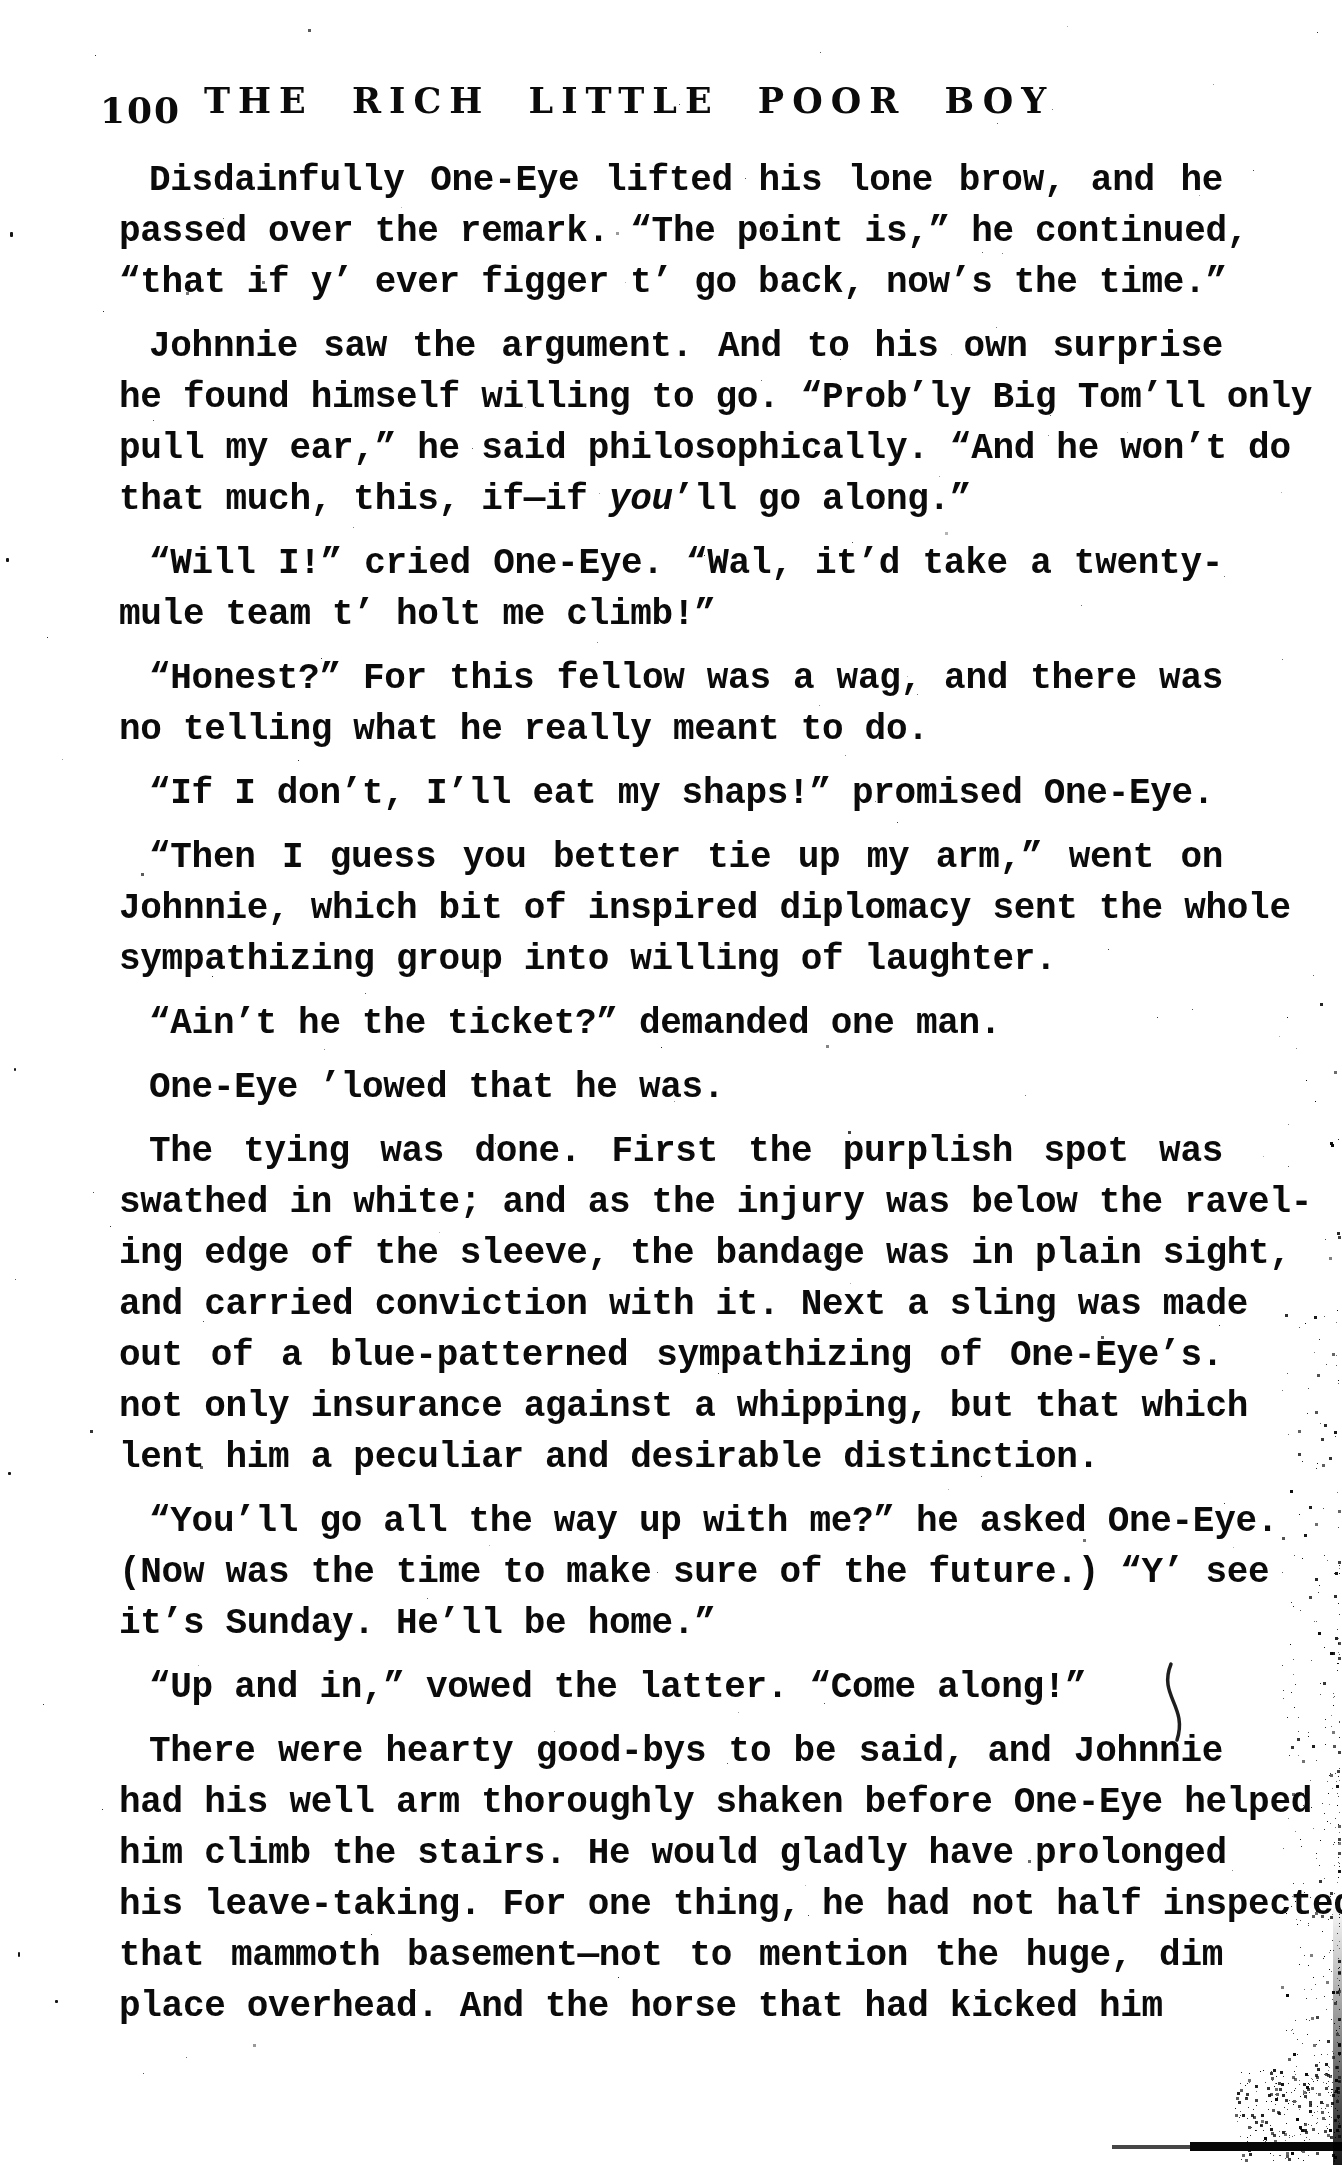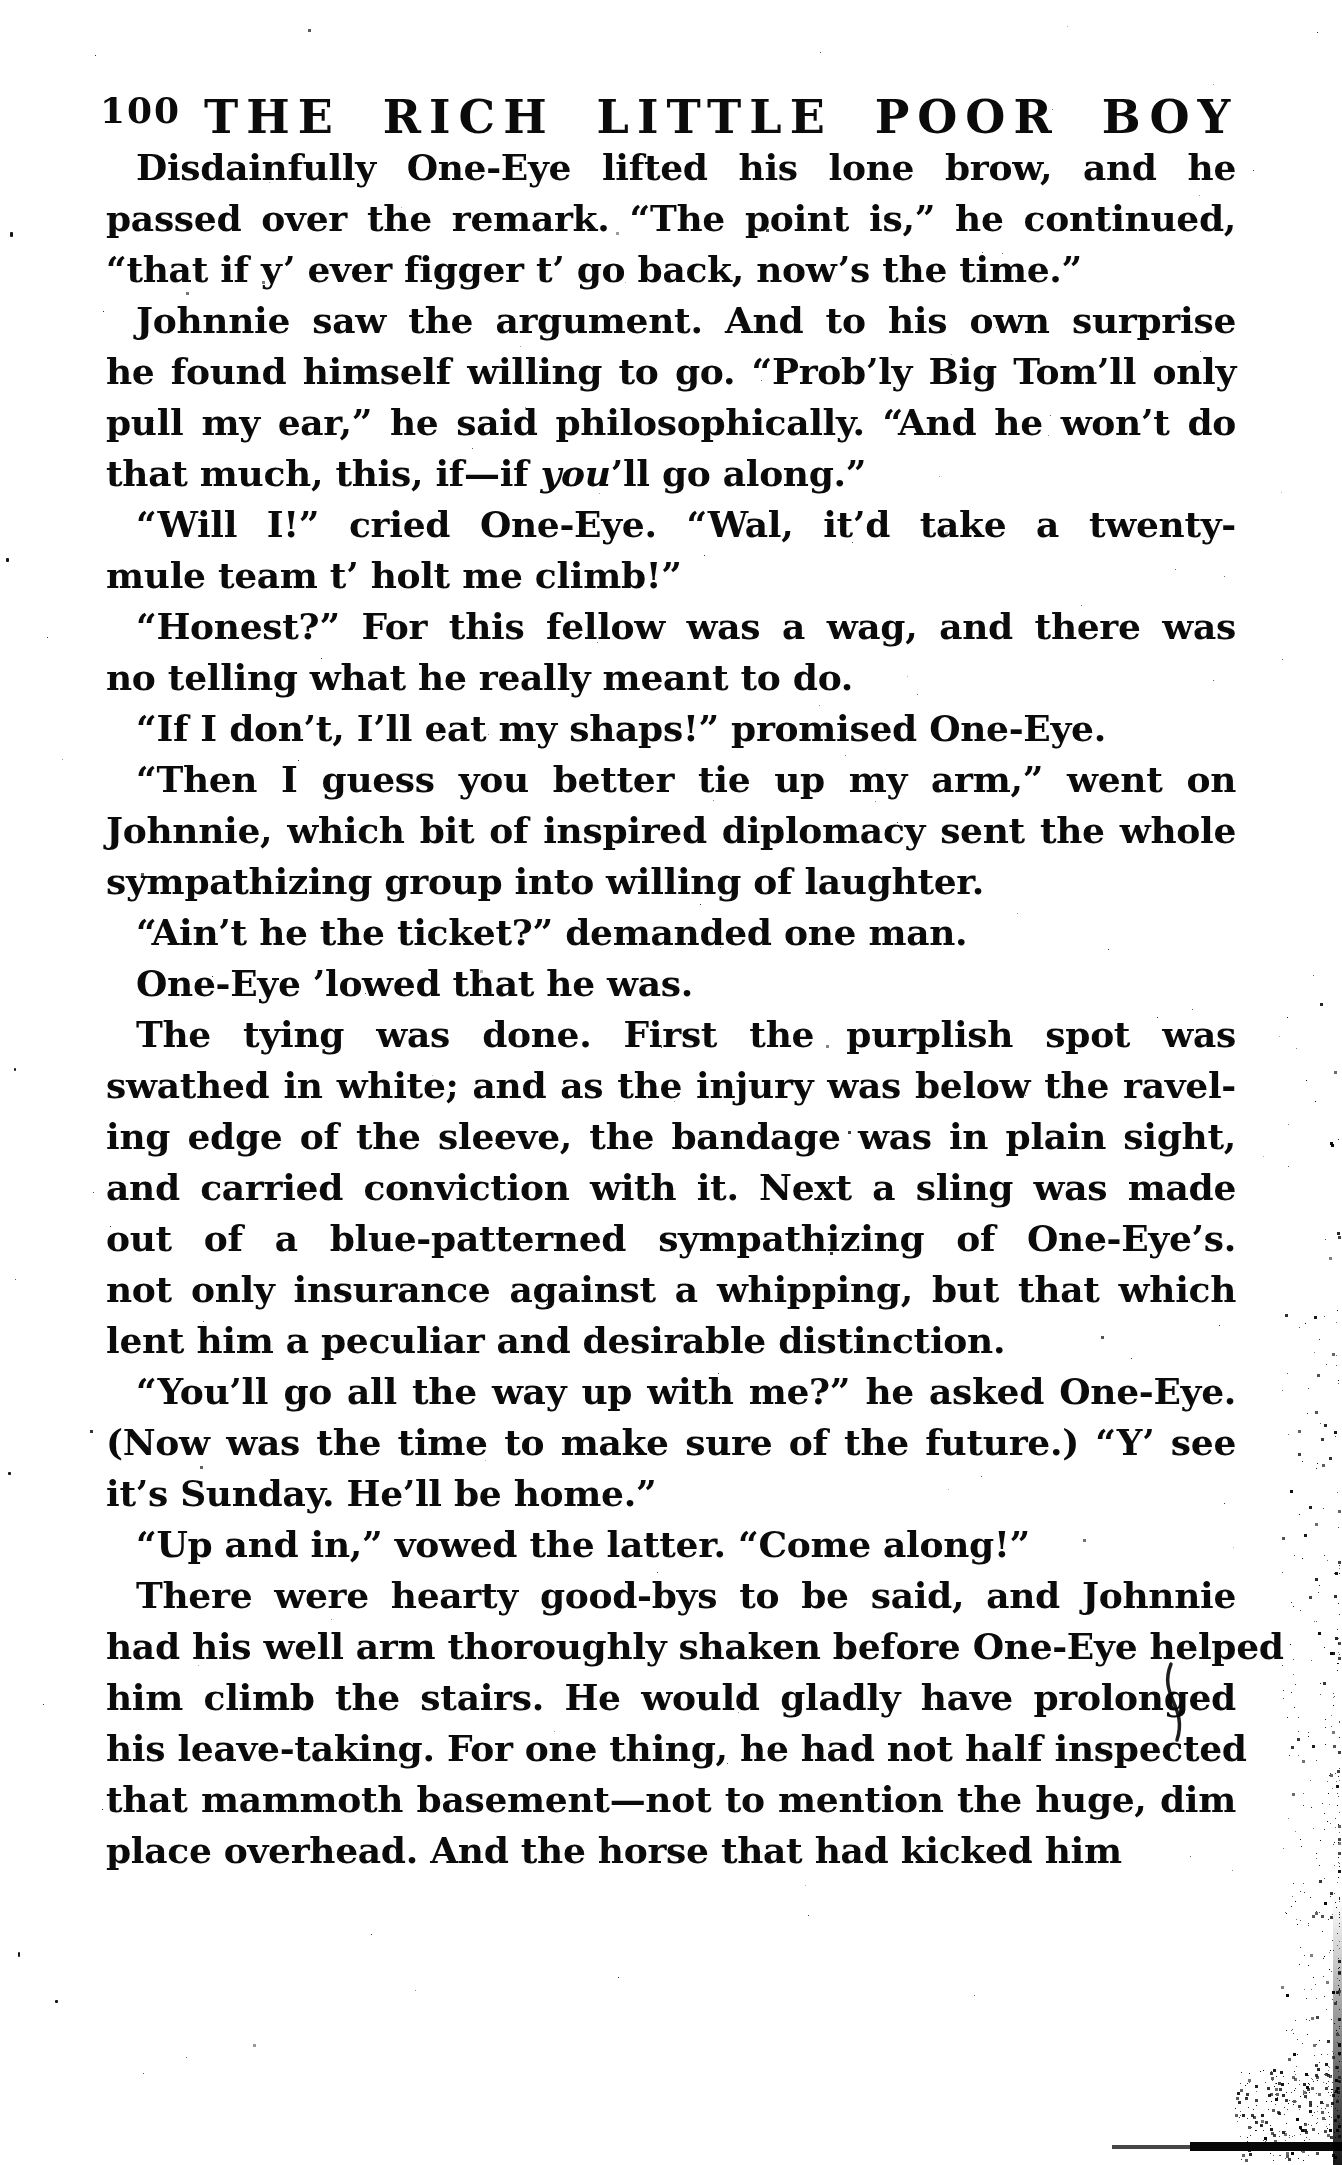--- a/index.html
+++ b/index.html
@@ -13,31 +13,31 @@
     font-weight:700;
   }
   
   .page-number{
     position:absolute;left:100px;top:90px;
     font-size:36px;line-height:40px;
     letter-spacing:2px;
     text-align:center;
   }
   .running-title{
-    position:absolute;left:204px;top:96px;
-    font-size:46px;line-height:42px;
+    position:absolute;left:204px;top:80px;
+    font-size:35px;line-height:42px;
     letter-spacing:8px;
     word-spacing:18px;
     white-space:nowrap;
   }
   
   .page-body{
     position:absolute;left:106px;top:142px;width:1130px;
   }
-  .para{margin:0;padding:0;}
+  .para{margin:13px;padding:0;font-family:Liberation Mono, monospace;}
   .line{
     height:51px;line-height:51px;
     font-size:36px;
     letter-spacing:-0.3px;
     white-space:nowrap;
     text-align:justify;
     text-align-last:justify;
     text-justify:inter-word;
   }
   .line.first{padding-left:30px;}

